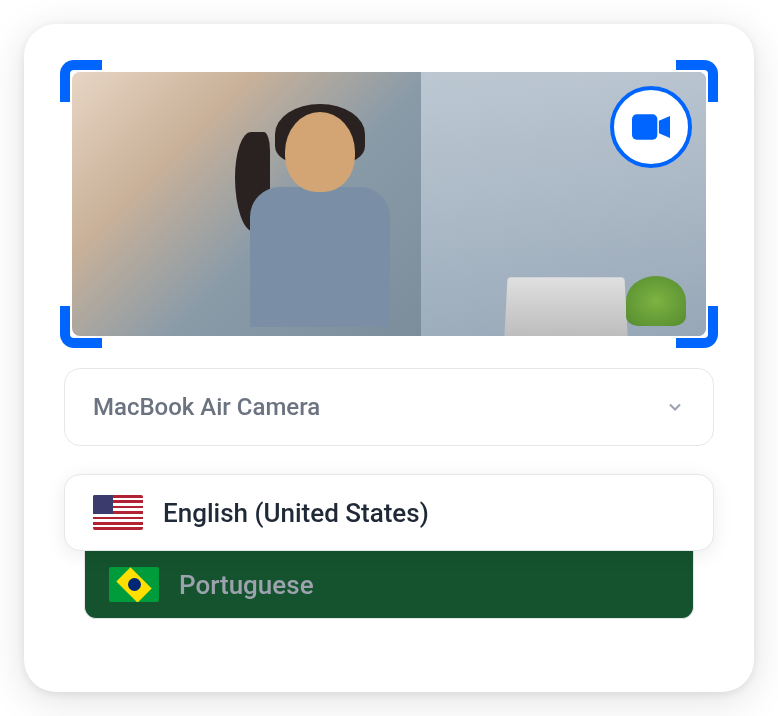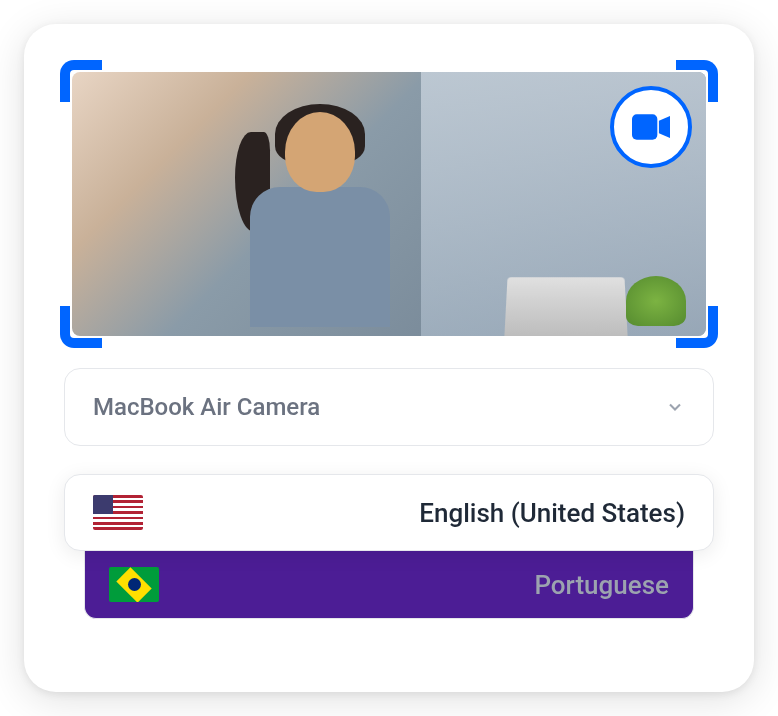--- a/index.html
+++ b/index.html
@@ -210,41 +210,40 @@
     
     .language-list {
       width: 100%;
       position: relative;
     }
     
     .language-item {
       display: flex;
       align-items: center;
       padding: 20px 28px;
-      gap: 12px;
+      gap: 20px;
       cursor: pointer;
-      justify-content: space-between;
     }
     
     .language-item.selected {
       background: #fff;
       border: 1px solid #e5e7eb;
       border-radius: 16px;
       box-shadow: 0 4px 20px rgba(0,0,0,0.08);
       position: relative;
       z-index: 2;
     }
     
     .language-sublist {
       border: 1px solid #e5e7eb;
       border-top: none;
       border-radius: 0 0 12px 12px;
       margin: -8px 20px 0 20px;
       padding-top: 8px;
-      background: #4c1d95;
+      background: #14532d;
       position: relative;
       z-index: 1;
     }
     
     .language-sublist .language-item {
       padding: 16px 24px;
     }
     
     .flag {
       width: 50px;

